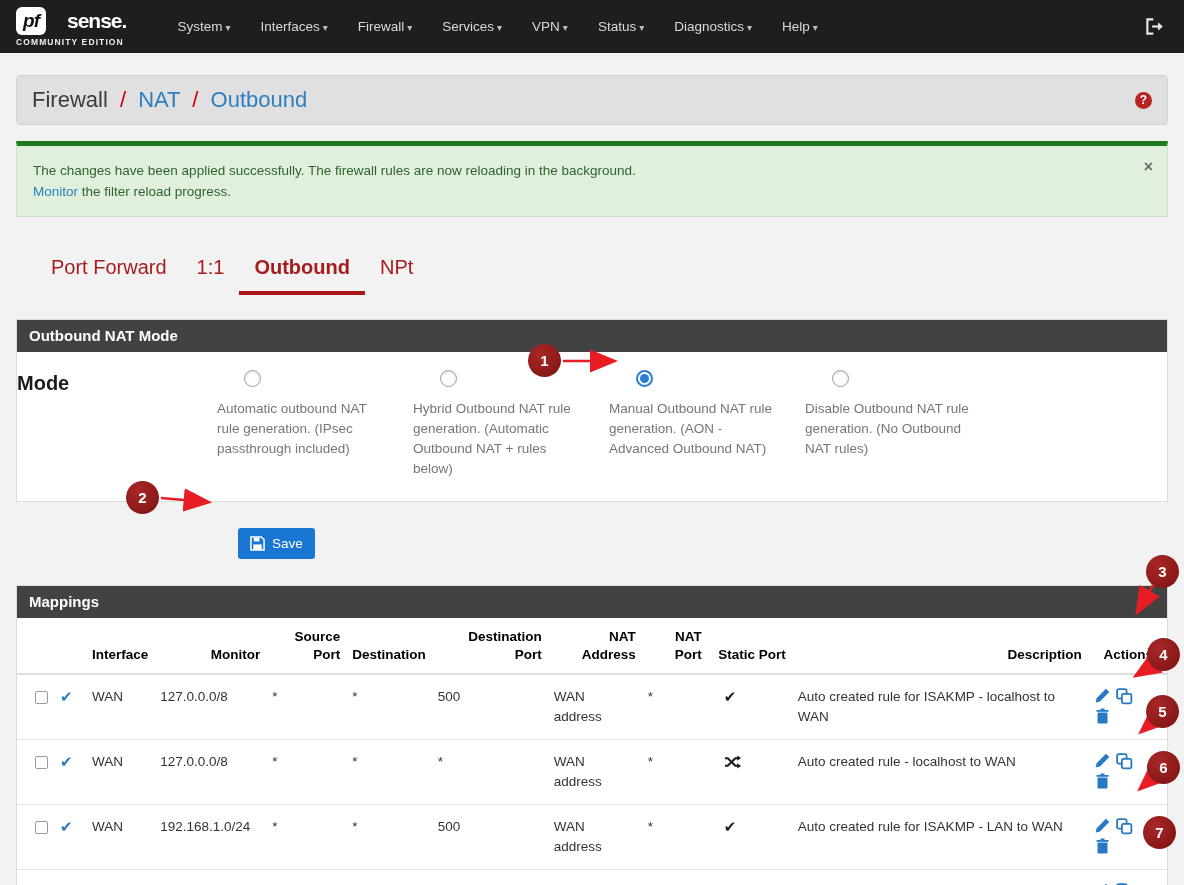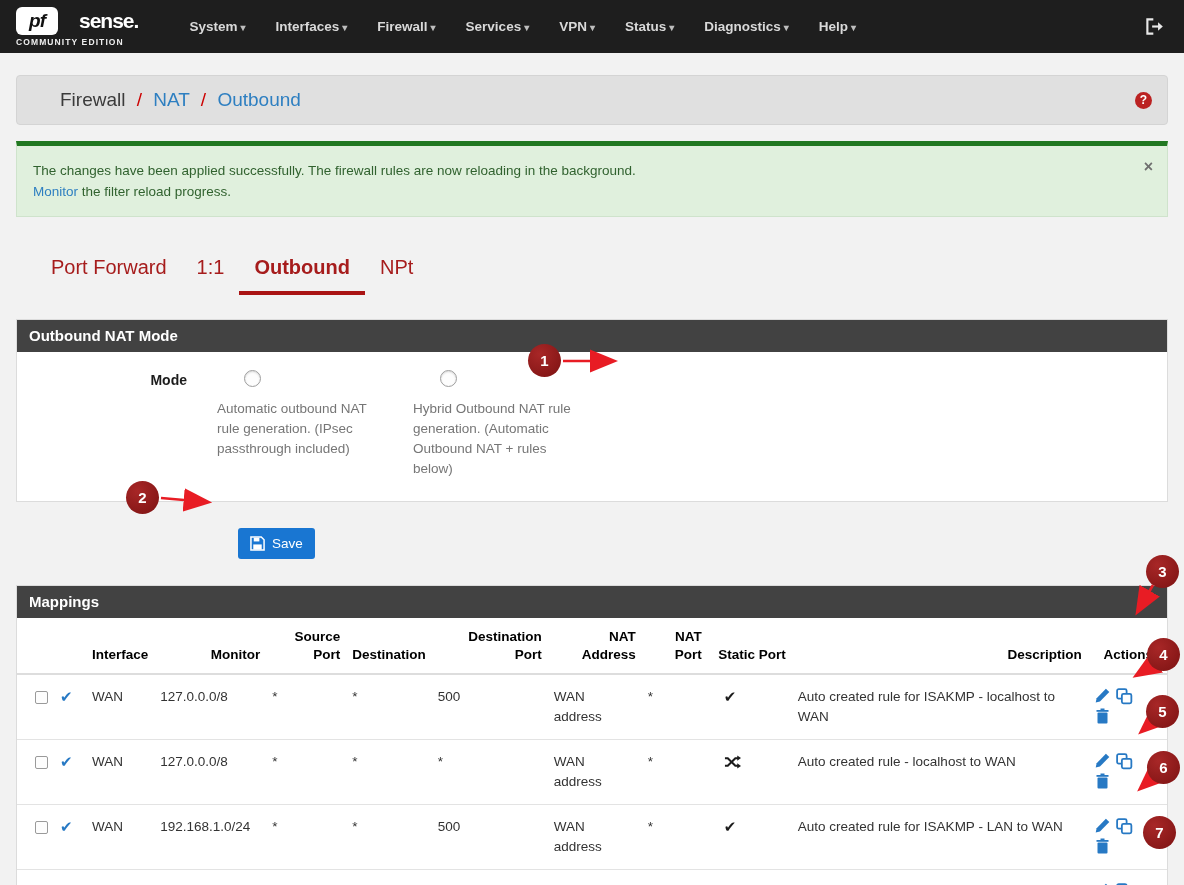--- a/index.html
+++ b/index.html
@@ -15,43 +15,43 @@
   }
 
   
   .navbar {
     height: 53px; background: #1e1e1e; display: flex; align-items: center;
     padding: 0 16px; color: #dedede;
   }
   .brand { display: flex; flex-direction: column; margin-right: 36px; }
   .brand-top { display: flex; align-items: center; }
   .pf-box {
-    background: #fff; color: #111; border-radius: 6px; width: 42px; height: 28px;
+    background: #fff; color: #111; border-radius: 6px; width: 30px; height: 28px;
     display: flex; align-items: center; justify-content: center;
     font-weight: bold; font-style: italic; font-size: 19px; letter-spacing: -1px;
   }
   .brand-sense { color: #fff; font-weight: bold; font-size: 21px; letter-spacing: -1px; margin-left: 1px; padding-left: 20px; }
   .brand-edition { color: #eee; font-size: 8.5px; letter-spacing: 1.1px; font-weight: bold; margin-top: 2px; }
   .nav-items { display: flex; flex: 1; }
   .nav-item {
-    padding: 8px 15px; font-size: 13.5px; color: #d9d9d9; cursor: pointer; white-space: nowrap; font-weight: bold;
+    padding: 8px 15px; font-size: 13.5px; color: #d9d9d9; cursor: pointer; white-space: nowrap;
   }
   .nav-item .caret { font-size: 10px; color: #bdbdbd; margin-left: 3px; }
   .nav-right { margin-left: auto; }
   .signout { cursor: pointer; display: flex; align-items: center; padding: 4px; }
 
   
   .container { margin: 0 16px; }
 
   
   .breadcrumb-panel {
     margin-top: 22px; background: #e0e0e0; border: 1px solid #d4d4d4; border-radius: 4px;
     padding: 12px 15px; display: flex; align-items: center; height: 50px;
   }
-  .breadcrumb { font-size: 19px; margin-left: 28px; }
+  .breadcrumb { font-size: 22px; }
   .bc-section { color: #3b3b3b; }
   .bc-sep { color: #cc0000; margin: 0 6px; }
   .bc-link { color: #2e7fc1; text-decoration: none; cursor: pointer; }
   .help-icon {
     margin-left: auto; width: 17px; height: 17px; border-radius: 50%;
     background: #bb2222; color: #fff; font-size: 12px; font-weight: bold;
     display: flex; align-items: center; justify-content: center; cursor: pointer;
   }
 
   
@@ -76,22 +76,22 @@
   
   .panel { background: #fff; border: 1px solid #dcdcdc; margin-bottom: 24px; }
   .panel-heading {
     background: #424242; color: #fff; font-weight: bold; font-size: 15px;
     padding: 6px 12px; line-height: 20px;
   }
 
   
   .mode-row { display: flex; padding: 18px 0 22px; }
   .mode-label {
-    width: 200px; text-align: right; padding-right: 30px; font-weight: bold;
-    color: #1c1c1c; padding-top: 2px; font-size: 14px;
+    width: 200px; padding-right: 30px; font-weight: bold;
+    color: #1c1c1c; padding-top: 2px; font-size: 20px;
   }
   .mode-options { display: flex; }
   .mode-option { width: 196px; }
   .radio {
     width: 17px; height: 17px; border-radius: 50%; border: 1px solid #9e9e9e;
     background: #fdfdfd; margin-left: 27px; cursor: pointer; position: relative;
     box-shadow: inset 0 1px 2px rgba(0,0,0,.15);
   }
   .radio.selected { border: 2px solid #2b7cd3; box-shadow: none; }
   .radio.selected::after {
@@ -206,20 +206,28 @@
     <div class="mode-row">
       <div class="mode-label">Mode</div>
       <div class="mode-options">
         <div class="mode-option">
           <div class="radio"></div>
           <div class="mode-desc">Automatic outbound NAT rule generation. (IPsec passthrough included)</div>
         </div>
         <div class="mode-option">
           <div class="radio"></div>
           <div class="mode-desc">Hybrid Outbound NAT rule generation. (Automatic Outbound NAT + rules below)</div>
+        </div>
+        <div class="mode-option">
+          <div class="radio selected"></div>
+          <div class="mode-desc">Manual Outbound NAT rule generation. (AON - Advanced Outbound NAT)</div>
+        </div>
+        <div class="mode-option">
+          <div class="radio"></div>
+          <div class="mode-desc">Disable Outbound NAT rule generation. (No Outbound NAT rules)</div>
         </div>
       </div>
     </div>
   </div>
 
   
   <button class="btn btn-primary save-standalone">
     <span class="act-ic">
         <svg width="15" height="15" viewBox="0 0 16 16">
           <path d="M1 1 h11 l3 3 v11 H1 z" fill="none" stroke="#fff" stroke-width="1.6"></path>

